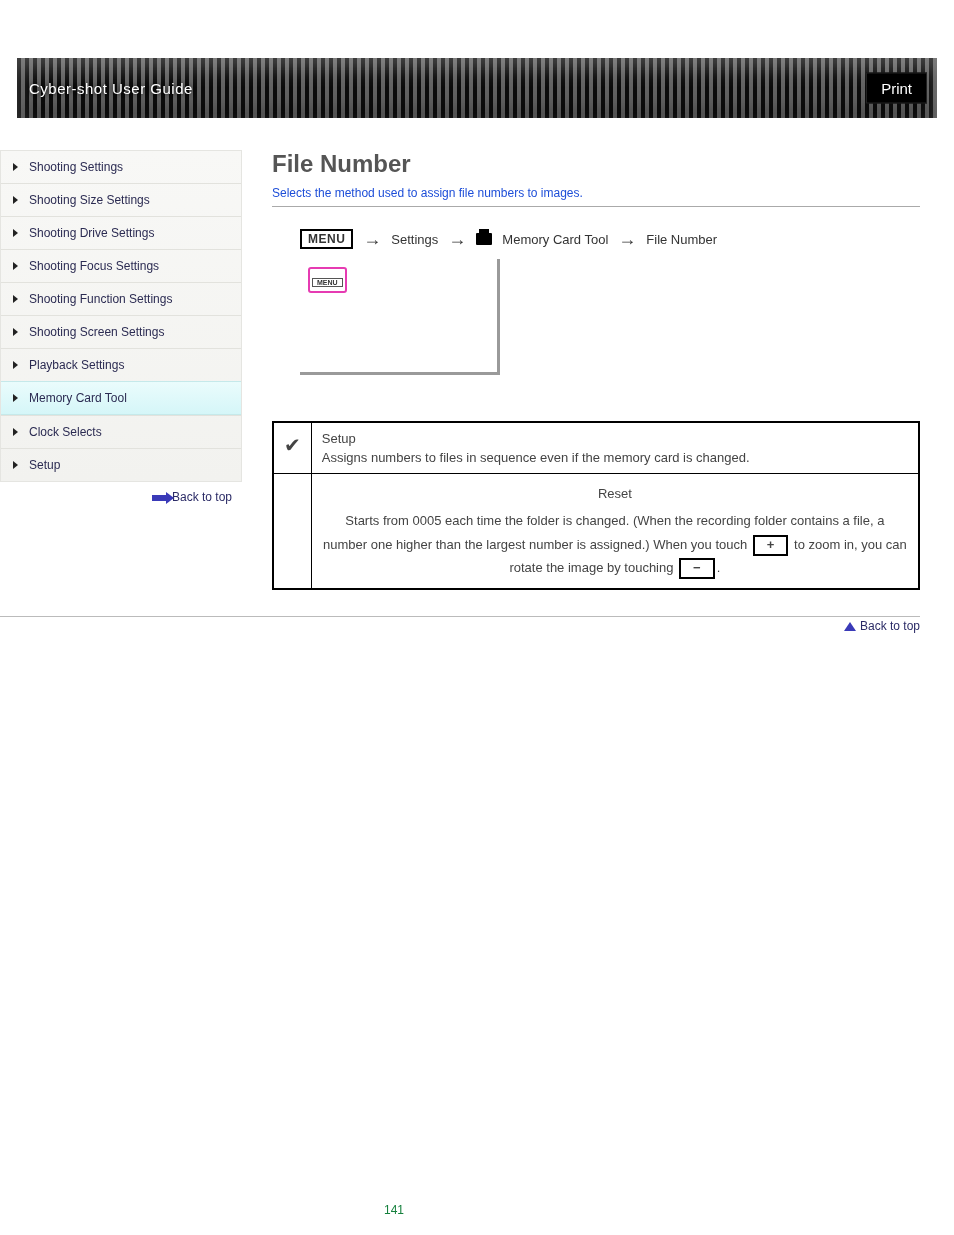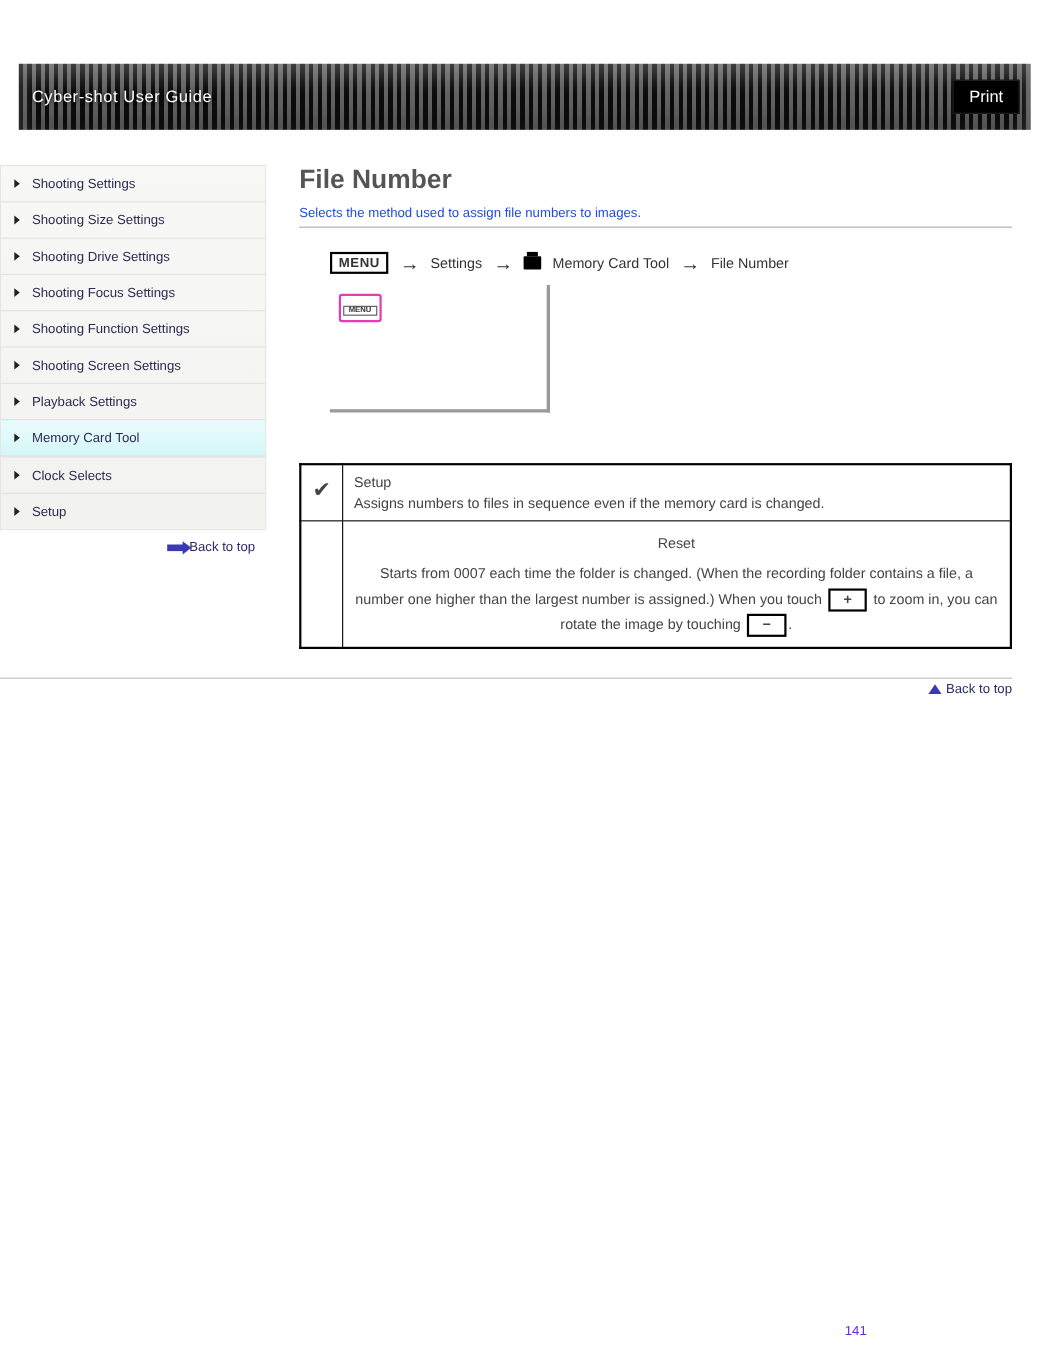--- a/index.html
+++ b/index.html
@@ -236,23 +236,23 @@
     border-left: 6px solid transparent;
     border-right: 6px solid transparent;
     border-bottom: 9px solid #3a3ab8;
     margin-right: 4px;
     vertical-align: middle;
   }
   .pagenum {
     position: absolute;
     left: 0; right: 0;
     bottom: 18px;
-    text-align: right;
-    font-size: 12px;
-    color: #6d28d9;
+    text-align: center;
+    font-size: 12px;
+    color: #15803d;
   }
 </style>
 </head>
 <body>
 
 <div class="page">
 
   <div class="header-band">
     <span class="header-title">Cyber-shot User Guide</span>
     <span class="header-print">Print</span>
@@ -308,21 +308,21 @@
           <td>
             <div style="margin-bottom:4px;">Setup</div>
             <div>Assigns numbers to files in sequence even if the memory card is changed.</div>
           </td>
         </tr>
         <tr>
           <td class="k"></td>
           <td class="row2">
             <div style="margin-bottom:4px;">Reset</div>
             <div>
-              <span>Starts from 0007 each time the folder is changed. (When the recording folder contains a file, a number one higher than the largest number is assigned.) When you touch</span>
+              <span>Starts from 0005 each time the folder is changed. (When the recording folder contains a file, a number one higher than the largest number is assigned.) When you touch</span>
               <span class="pm">+</span>
               <span>to zoom in, you can rotate the image by touching</span>
               <span class="pm">−</span><span>.</span>
             </div>
           </td>
         </tr>
       </tbody>
         </table>
     </div>
   </div>

